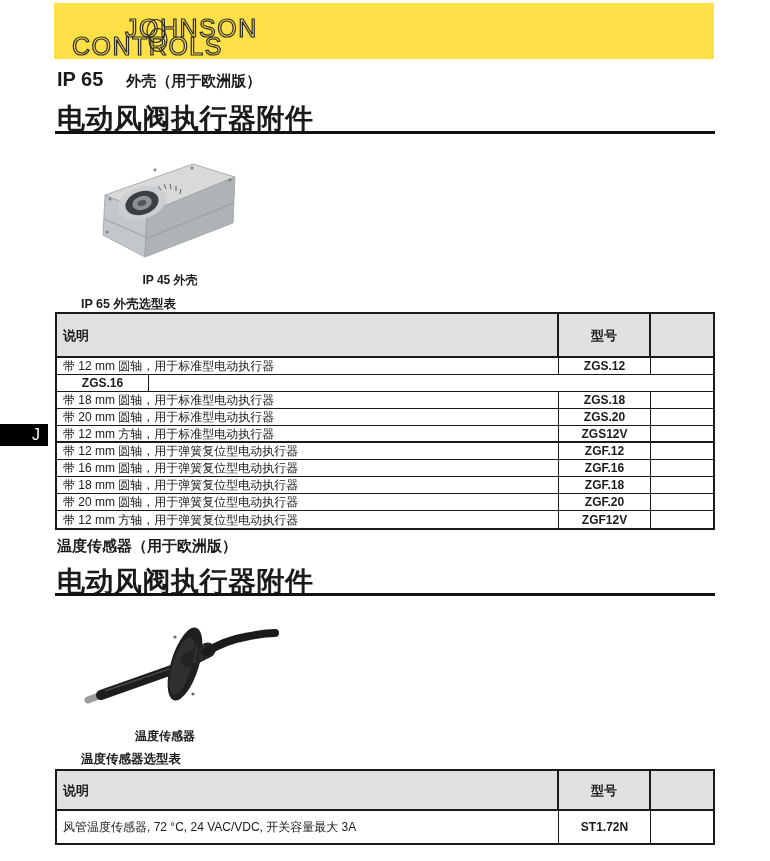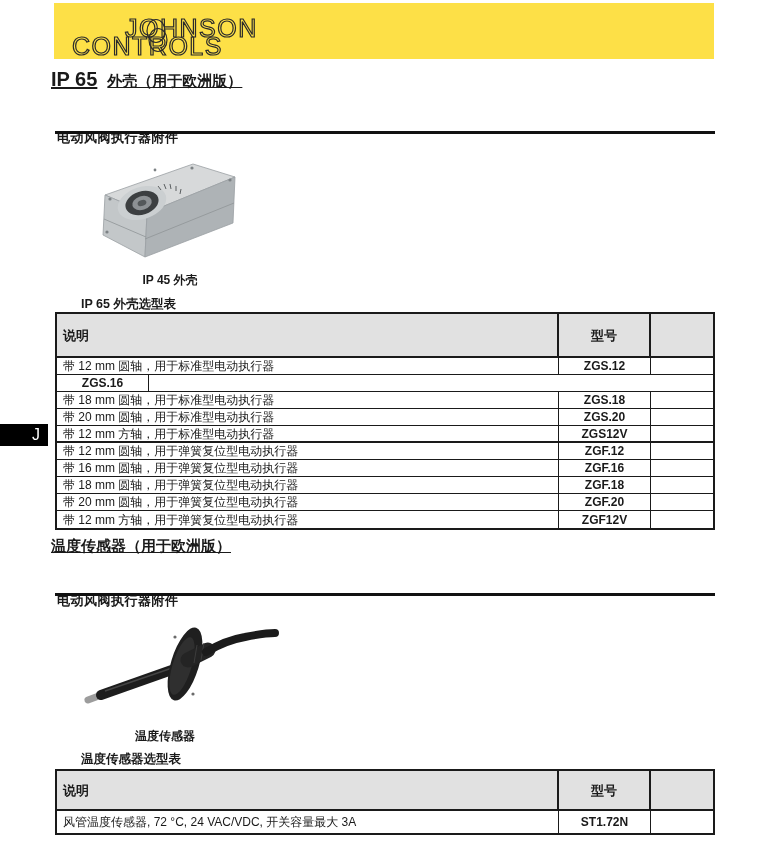--- a/index.html
+++ b/index.html
@@ -9,25 +9,25 @@
 
   
   .header-bar { position:absolute; left:54px; top:3px; width:660px; height:56px; background:#fde047; }
 
   
   .side-tab { position:absolute; left:0; top:424px; width:48px; height:22px; background:#000;
               color:#fff; display:flex; align-items:center; justify-content:flex-end;
               padding-right:8px; font-size:16px; font-family:"Liberation Sans",sans-serif; }
 
   
-  .subtitle { position:absolute; left:51px; display:flex; align-items:baseline; gap:10px; white-space:nowrap;text-decoration:underline; }
+  .subtitle { position:absolute; left:57px; display:flex; align-items:baseline; gap:23px; white-space:nowrap; }
   .subtitle .latin { font-weight:bold; font-size:20px; font-family:"Liberation Sans",sans-serif; }
   .subtitle .cn { font-weight:bold; font-size:15px; font-family:"Liberation Serif","DejaVu Serif",serif; }
-  .sec-title { position:absolute; left:57px; font-weight:bold; font-size:13px;
-               font-family:"Liberation Serif","DejaVu Serif",serif; white-space:nowrap; letter-spacing:0.5px;margin-top:29px; }
+  .sec-title { position:absolute; left:57px; font-weight:bold; font-size:28px;
+               font-family:"Liberation Serif","DejaVu Serif",serif; white-space:nowrap; letter-spacing:0.5px; }
   .rule { position:absolute; left:55px; width:660px; height:3px; background:#111; }
 
   
   .photo { position:absolute; }
   .caption { position:absolute; font-weight:bold; font-size:12px; text-align:center;
              font-family:"Liberation Sans","Liberation Serif",serif; white-space:nowrap; }
   .table-label { position:absolute; left:57px; font-weight:bold; font-size:12.5px;
                  font-family:"Liberation Sans","Liberation Serif",serif; white-space:nowrap;padding-left:24px; }
 
   
@@ -41,21 +41,21 @@
             font-family:"Liberation Sans","Liberation Serif",serif; white-space:nowrap; overflow:hidden; }
   .c-model{ width:92px; display:flex; align-items:center; justify-content:center;
             border-right:1px solid #1a1a1a; font-size:12px; font-weight:bold; line-height:1;
             font-family:"Liberation Sans",sans-serif; }
   .c-order{ width:62px; }
   .t-head .c-desc { font-size:13px; font-weight:bold; border-right-width:2px; }
   .t-head .c-model{ font-size:13px; border-right-width:2px; }
   .tbl1 .t-head { height:44px; }
   .tbl1 .t-row  { height:17px; }
   .tbl2 .t-head { height:40px; }
-  .tbl2 .t-row  { height:22px;border-radius:6px; }
+  .tbl2 .t-row  { height:32px;border-radius:6px; }
 </style>
 </head>
 <body>
 
 <div class="page">
 
   <div class="header-bar">
     <svg width="660" height="54" viewBox="0 0 660 54">
       <g fill="none" stroke="#2b2b2b" stroke-width="1.2" font-family="Liberation Sans, sans-serif" font-size="25" letter-spacing="1.5">
         <text x="71" y="34">JOHNSON</text>

